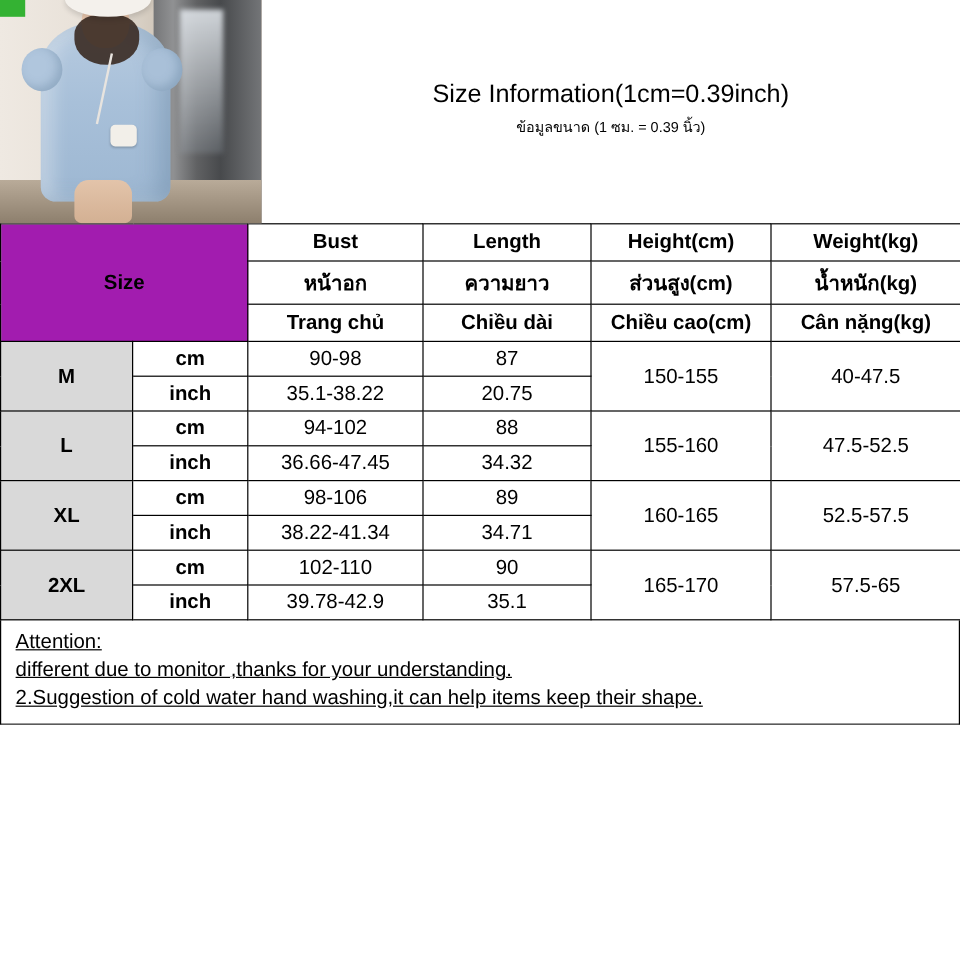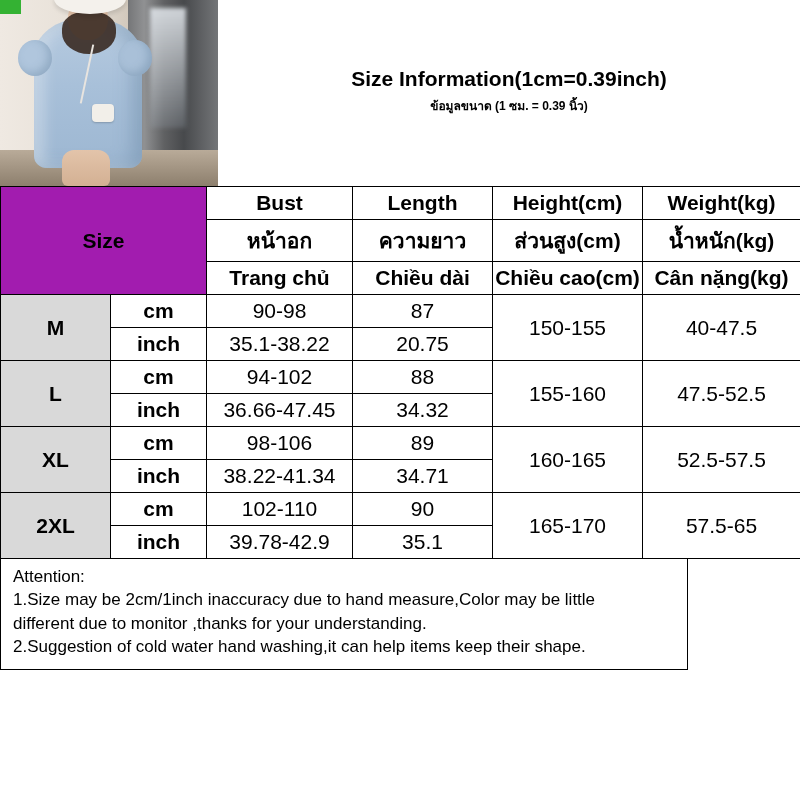--- a/index.html
+++ b/index.html
@@ -119,39 +119,39 @@
     height: 186px;
     display: flex;
     flex-direction: column;
     align-items: center;
     justify-content: center;
     gap: 7px;
     padding: 0 10px 6px 10px;
     box-sizing: border-box;
   }
   .title-block div {
-    font-weight: bold;
+    font-weight: normal;
     font-size: 21px;
     line-height: 1.25;
     text-align: right;
     white-space: nowrap;
   }
   .title-block .t-th { font-size: 12px; }
 
   
   table.size-table {
     border-collapse: collapse;
     width: 800px;
     table-layout: fixed;
   }
   table.size-table td {
     border: 1px solid #000;
     text-align: center;
     vertical-align: middle;
-    font-size: 21px;
+    font-size: 17px;
     padding: 4px 2px;
     box-sizing: border-box;
   }
   td.hdr {
     font-weight: bold;
     background: #ffffff;
     height: 31px;
   }
   td.sizecell {
     background: #d9d9d9;
@@ -172,28 +172,29 @@
 
   col.c1 { width: 110px; }
   col.c2 { width: 96px; }
   col.c3 { width: 146px; }
   col.c4 { width: 140px; }
   col.c5 { width: 150px; }
   col.c6 { width: 158px; }
 
   
   .attention {
-    width: 688px;
+    width: 800px;
     box-sizing: border-box;
     border-left: 1px solid #000;
     border-right: 1px solid #000;
     border-bottom: 1px solid #000;
     padding: 6px 10px 10px 12px;
     font-size: 17px;
     line-height: 1.38;
+    text-decoration: underline;
   }
   .attention .line { white-space: nowrap; }
   .filler { width: 800px; height: 16px; background: #fff; }
 </style>
 </head>
 <body>
 
 <div id="page">
 
   <div class="top-row">
@@ -305,20 +306,19 @@
       <tr>
         <td class="unit">inch</td>
         <td class="val">39.78-42.9</td>
         <td class="val">35.1</td>
       </tr>
     </tbody>
   </table>
 
   <div class="attention">
     <div class="line">Attention:</div>
-    <div class="line">1.Size may be 2cm/1inch inaccuracy due to hand measure,Color may be little</div>
     <div class="line">different due to monitor ,thanks for your understanding.</div>
     <div class="line">2.Suggestion of cold water hand washing,it can help items keep their shape.</div>
   </div>
 
   <div class="filler"></div>
 
 </div>
 
 </body></html>

